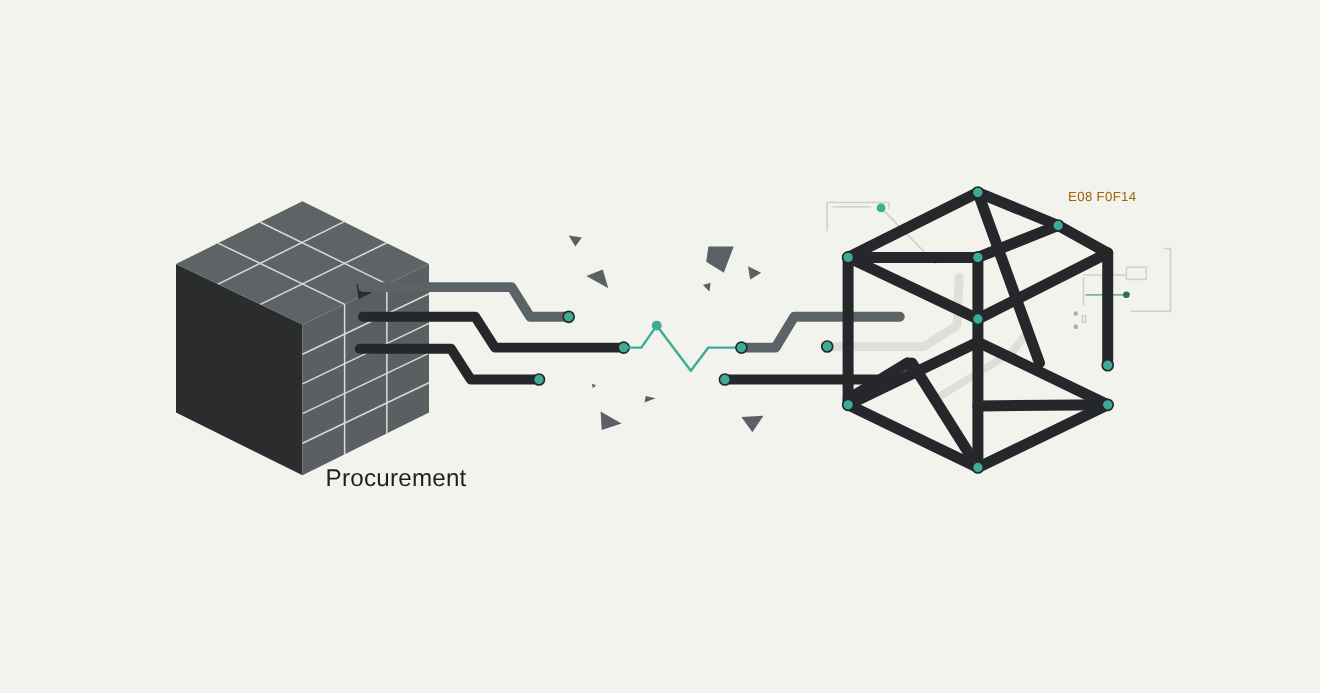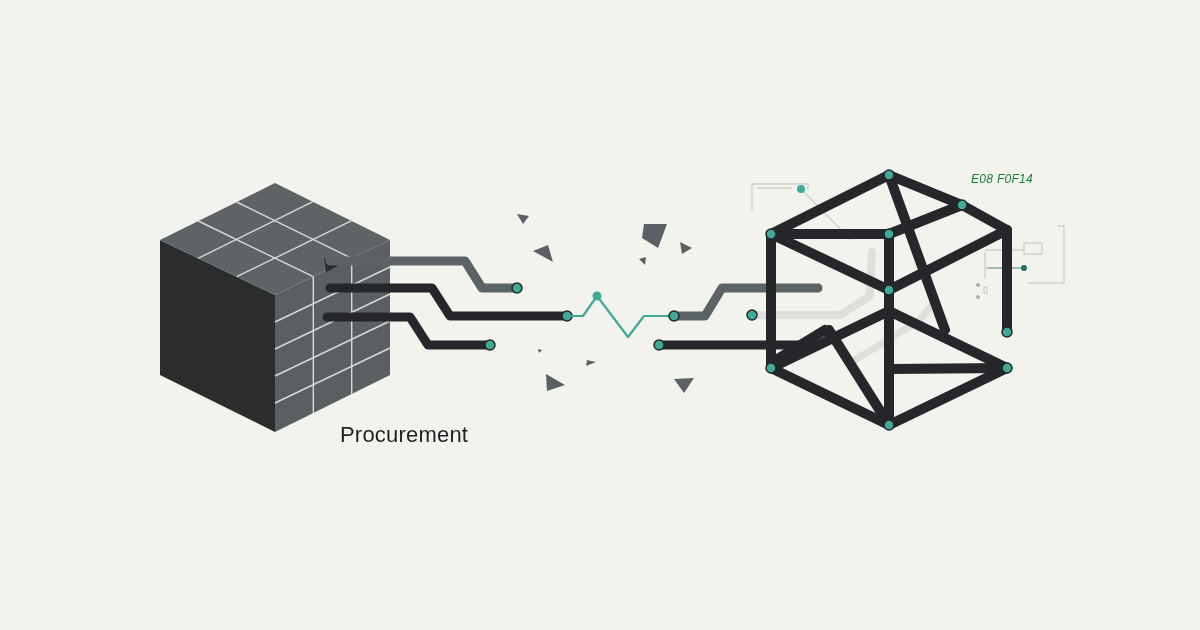--- a/index.html
+++ b/index.html
@@ -10,32 +10,30 @@
   }
   .stage { position: relative; width: 1200px; height: 630px; }
   svg.art { position: absolute; left: 0; top: 0; }
   .label {
     position: absolute;
     font-family: "Liberation Sans", "DejaVu Sans", sans-serif;
     font-size: 22px;
     color: #1e2022;
     letter-spacing: 0.2px;
     white-space: nowrap;
-    margin-left: 44px;
   }
   .label-left { left: 296px; top: 422px; }
   .label-right { left: 851px; top: 427px; }
   .code {
     position: absolute;
     left: 971px; top: 172px;
     font-family: "Liberation Sans", "DejaVu Sans", sans-serif;
     font-size: 12px;
-    color: #15803d;
+    color: #a16207;
     letter-spacing: 0.3px;
-    font-style: italic;
   }
 </style>
 </head>
 <body>
 
 <div class="stage">
 
   <svg class="art" width="1200" height="630" viewBox="0 0 1200 630">
 
     <g>

